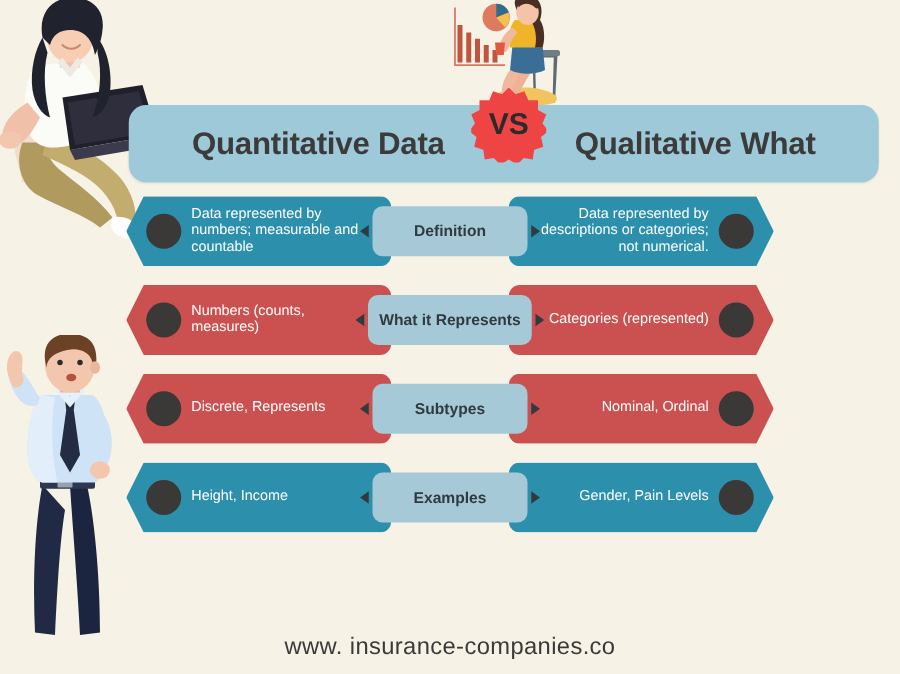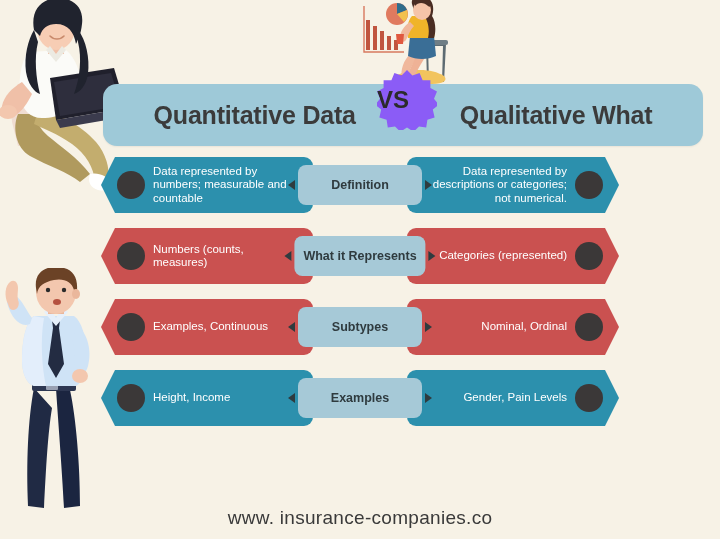--- a/index.html
+++ b/index.html
@@ -27,22 +27,22 @@
   .header-title{
     font-size:25px;font-weight:bold;color:#3b3b3b;letter-spacing:-.2px;
     white-space:nowrap;
   }
   .h-left{margin-right:52px;}
   .h-right{margin-left:52px;}
 
   
   .vs-badge{
     position:absolute;left:377px;top:70px;width:60px;height:60px;
-    background:#8b5cf6;
-    display:flex;align-items:center;justify-content:flex-start;
+    background:#ef4444;
+    display:flex;align-items:center;justify-content:center;
     clip-path:polygon(
       50% 0%, 59% 9%, 71% 5%, 76% 17%, 89% 17%, 89% 30%,
       100% 36%, 95% 48%, 103% 58%, 93% 66%, 96% 79%, 84% 83%,
       82% 96%, 70% 94%, 61% 103%, 50% 96%, 39% 103%, 30% 94%,
       18% 96%, 16% 83%, 4% 79%, 7% 66%, -3% 58%, 5% 48%,
       0% 36%, 11% 30%, 11% 17%, 24% 17%, 29% 5%, 41% 9%
     );
     z-index:5;
   }
   .vs-text{font-size:24px;font-weight:bold;color:#2b2b2b;letter-spacing:0px;}
@@ -271,21 +271,21 @@
         <span class="arrow arrow-r"></span>
       </div>
       <div class="side side-right red">
         <span class="side-text">Categories (represented)</span>
         <span class="dot"></span>
       </div>
     </div>
     <div class="row">
       <div class="side side-left red">
         <span class="dot"></span>
-        <span class="side-text">Examples, Continuous</span>
+        <span class="side-text">Discrete, Represents</span>
       </div>
       <div class="center">
         <span class="arrow arrow-l"></span>
         <div class="center-box">
           <span class="center-label">Subtypes</span>
         </div>
         <span class="arrow arrow-r"></span>
       </div>
       <div class="side side-right red">
         <span class="side-text">Nominal, Ordinal</span>

